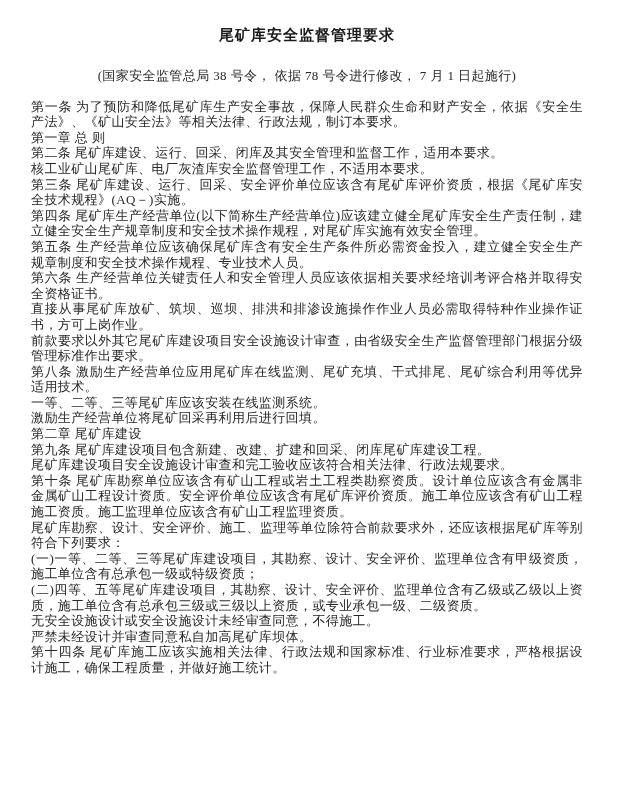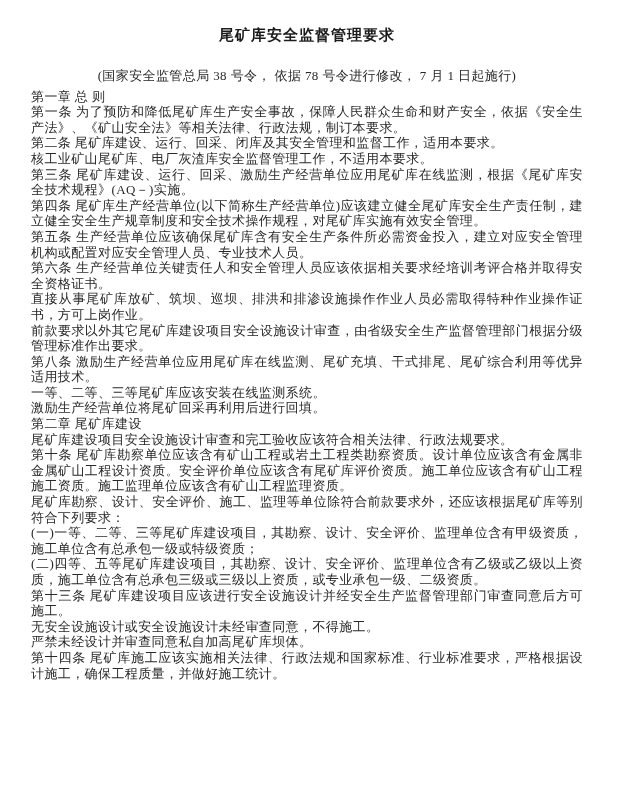--- a/index.html
+++ b/index.html
@@ -32,49 +32,49 @@
     margin: 0;
     font-size: 13px;
     line-height: 15.6px;
     text-align: justify;
     text-justify: inter-ideograph;
     letter-spacing: 0.4px;
     word-break: break-all;
   }
   .para.centered {
     text-align: center;
-    margin-bottom: 5px;
+    margin-bottom: 15px;
   }
 </style>
 </head>
 <body>
 
 <div class="page">
   <div class="doc">
     <h1 class="doc-title">尾矿库安全监督管理要求</h1>
     <div>
         <p class="para centered">(国家安全监管总局 38 号令， 依据 78 号令进行修改， 7 月 1 日起施行)</p>
+        <p class="para normal">第一条 为了预防和降低尾矿库生产安全事故，保障人民群众生命和财产安全，依据《安全生产法》、《矿山安全法》等相关法律、行政法规，制订本要求。</p>
         <p class="para chapter">第一章 总 则</p>
-        <p class="para normal">第一条 为了预防和降低尾矿库生产安全事故，保障人民群众生命和财产安全，依据《安全生产法》、《矿山安全法》等相关法律、行政法规，制订本要求。</p>
         <p class="para normal">第二条 尾矿库建设、运行、回采、闭库及其安全管理和监督工作，适用本要求。</p>
         <p class="para normal">核工业矿山尾矿库、电厂灰渣库安全监督管理工作，不适用本要求。</p>
-        <p class="para normal">第三条 尾矿库建设、运行、回采、激励生产经营单位应用尾矿库在线监测，根据《尾矿库安全技术规程》(AQ－)实施。</p>
+        <p class="para normal">第三条 尾矿库建设、运行、回采、安全评价单位应该含有尾矿库评价资质，根据《尾矿库安全技术规程》(AQ－)实施。</p>
         <p class="para normal">第四条 尾矿库生产经营单位(以下简称生产经营单位)应该建立健全尾矿库安全生产责任制，建立健全安全生产规章制度和安全技术操作规程，对尾矿库实施有效安全管理。</p>
-        <p class="para normal">第五条 生产经营单位应该确保尾矿库含有安全生产条件所必需资金投入，建立对应安全管理机构或配置对应安全管理人员、专业技术人员。</p>
+        <p class="para normal">第五条 生产经营单位应该确保尾矿库含有安全生产条件所必需资金投入，建立健全安全生产规章制度和安全技术操作规程、专业技术人员。</p>
         <p class="para normal">第六条 生产经营单位关键责任人和安全管理人员应该依据相关要求经培训考评合格并取得安全资格证书。</p>
         <p class="para normal">直接从事尾矿库放矿、筑坝、巡坝、排洪和排渗设施操作作业人员必需取得特种作业操作证书，方可上岗作业。</p>
         <p class="para normal">前款要求以外其它尾矿库建设项目安全设施设计审查，由省级安全生产监督管理部门根据分级管理标准作出要求。</p>
         <p class="para normal">第八条 激励生产经营单位应用尾矿库在线监测、尾矿充填、干式排尾、尾矿综合利用等优异适用技术。</p>
         <p class="para normal">一等、二等、三等尾矿库应该安装在线监测系统。</p>
         <p class="para normal">激励生产经营单位将尾矿回采再利用后进行回填。</p>
         <p class="para chapter">第二章 尾矿库建设</p>
+        <p class="para normal">第九条 尾矿库建设项目包含新建、改建、扩建和回采、闭库尾矿库建设工程。</p>
         <p class="para normal">尾矿库建设项目安全设施设计审查和完工验收应该符合相关法律、行政法规要求。</p>
         <p class="para normal">第十条 尾矿库勘察单位应该含有矿山工程或岩土工程类勘察资质。设计单位应该含有金属非金属矿山工程设计资质。安全评价单位应该含有尾矿库评价资质。施工单位应该含有矿山工程施工资质。施工监理单位应该含有矿山工程监理资质。</p>
         <p class="para normal">尾矿库勘察、设计、安全评价、施工、监理等单位除符合前款要求外，还应该根据尾矿库等别符合下列要求：</p>
         <p class="para normal">(一)一等、二等、三等尾矿库建设项目，其勘察、设计、安全评价、监理单位含有甲级资质，施工单位含有总承包一级或特级资质；</p>
         <p class="para normal">(二)四等、五等尾矿库建设项目，其勘察、设计、安全评价、监理单位含有乙级或乙级以上资质，施工单位含有总承包三级或三级以上资质，或专业承包一级、二级资质。</p>
-        <p class="para normal">第十三条 尾矿库建设项目应该进行安全设施设计并经安全生产监督管理部门审查同意后方可施工。</p>
         <p class="para normal">无安全设施设计或安全设施设计未经审查同意，不得施工。</p>
         <p class="para normal">严禁未经设计并审查同意私自加高尾矿库坝体。</p>
         <p class="para normal">第十四条 尾矿库施工应该实施相关法律、行政法规和国家标准、行业标准要求，严格根据设计施工，确保工程质量，并做好施工统计。</p>
       </div>
   </div>
 </div>
 
 </body></html>

